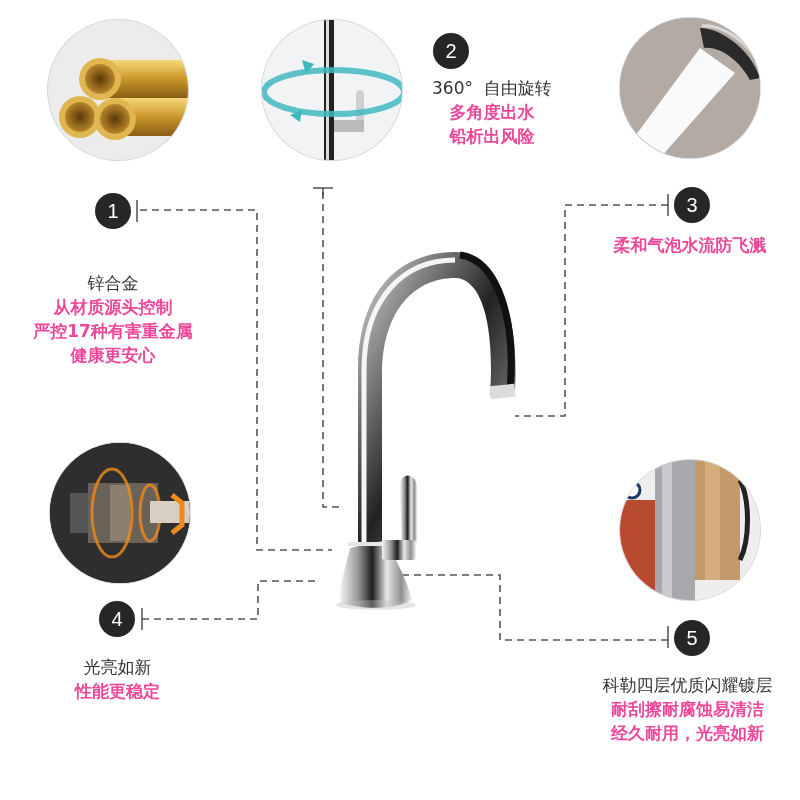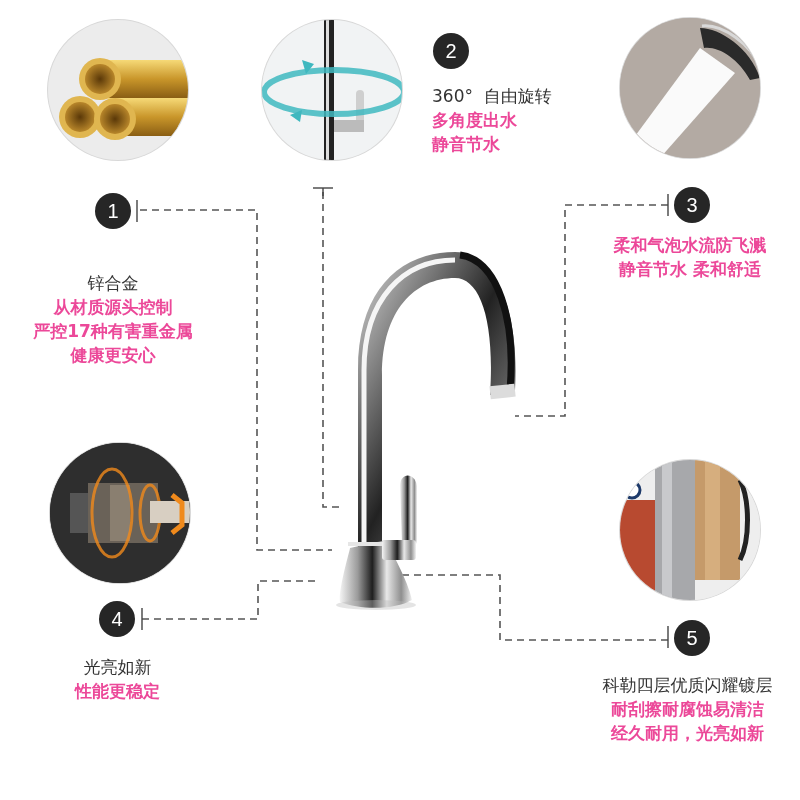--- a/index.html
+++ b/index.html
@@ -148,29 +148,28 @@
 <div class="badge" style="left:99px;top:601px;">4</div>
 <div class="badge" style="left:674px;top:620px;">5</div>
 
 <div class="caption" style="left:0px;top:238px;width:226px;margin-top:33px;">
   <div class="t">锌合金</div>
   <div class="b">从材质源头控制</div>
   <div class="b">严控17种有害重金属</div>
   <div class="b">健康更安心</div>
 </div>
 
-<div class="caption left" style="left:432px;top:84px;">
+<div class="caption left" style="left:432px;top:76px;text-align:center;">
   <div class="t" style="white-space:pre;">360°  自由旋转</div>
   <div class="b">多角度出水</div>
-  <div class="b">静音节水</div>
+  <div class="b">铅析出风险</div>
 </div>
 
 <div class="caption" style="left:585px;top:233px;width:210px;">
   <div class="b">柔和气泡水流防飞溅</div>
-  <div class="b">静音节水 柔和舒适</div>
 </div>
 
 <div class="caption" style="left:20px;top:655px;width:195px;">
   <div class="t">光亮如新</div>
   <div class="b">性能更稳定</div>
 </div>
 
 <div class="caption" style="left:580px;top:673px;width:215px;">
   <div class="t">科勒四层优质闪耀镀层</div>
   <div class="b">耐刮擦耐腐蚀易清洁</div>

